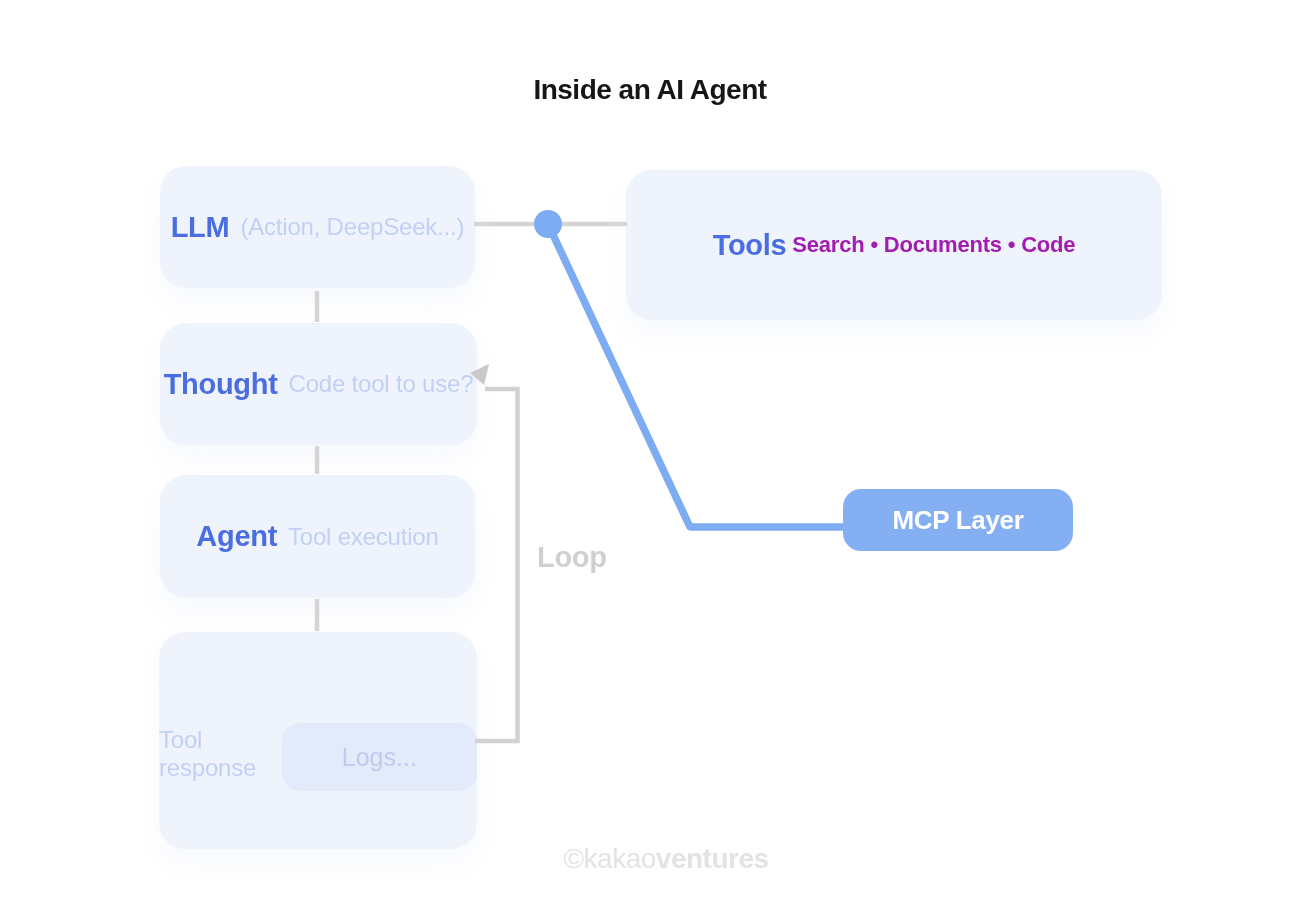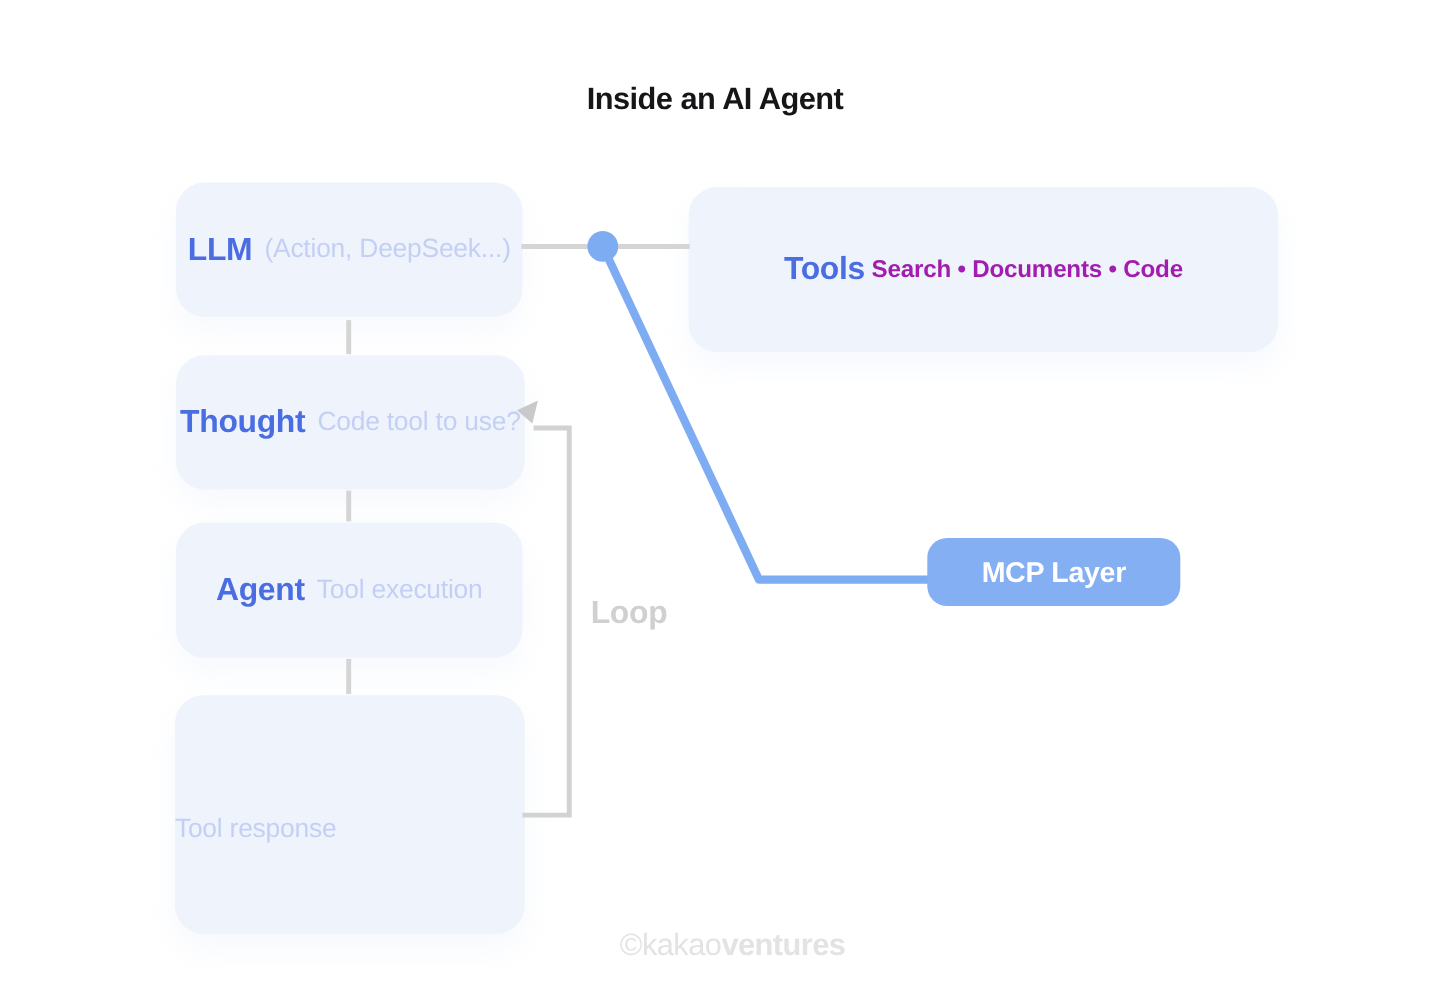--- a/index.html
+++ b/index.html
@@ -165,20 +165,21 @@
     <div class="node-sub">Code tool to use?</div>
   </div>
 
   <div class="node node-action">
     <div class="node-title">Agent</div>
     <div class="node-sub">Tool execution</div>
   </div>
 
   <div class="node node-observation">
     <div class="node-sub">Tool response</div>
+    <div class="logs-box">Logs...</div>
   </div>
 
   <div class="mcp-node">MCP Layer</div>
 
   <div class="loop-label">Loop</div>
 
   <div class="watermark">
     <span class="wm-prefix">©kakao</span><span class="wm-suffix">ventures</span>
   </div>
 

